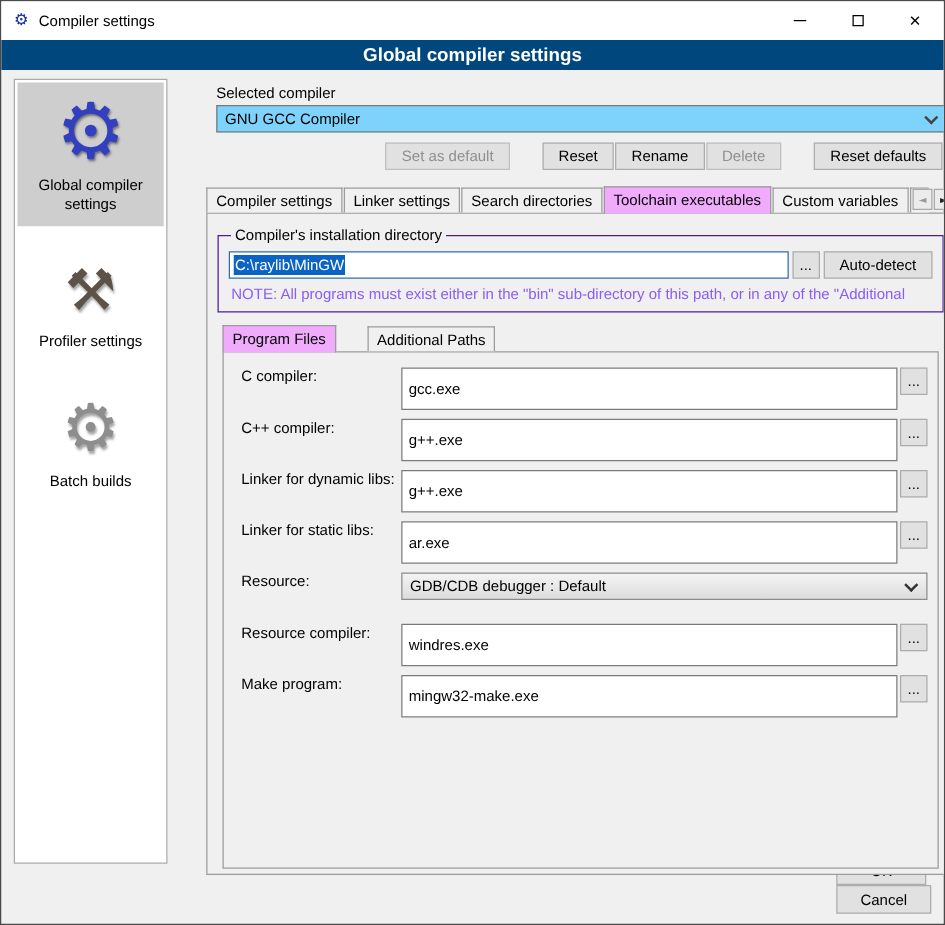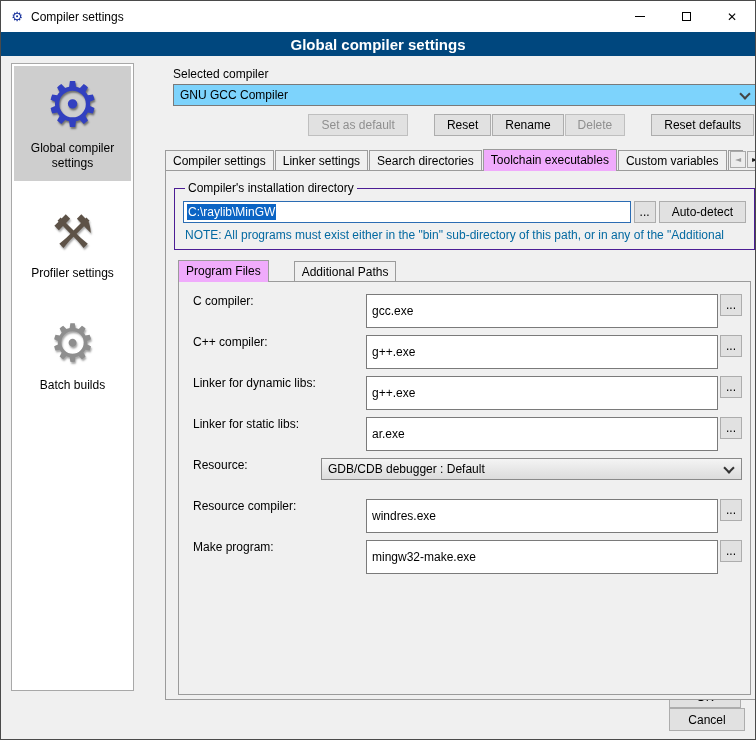--- a/index.html
+++ b/index.html
@@ -57,29 +57,29 @@
 
   .panel { border:1px solid #9b9b9b; background:#f0f0f0; height:530px; position:relative; z-index:1; }
 
   
   .groupbox { border:1px solid #4c1d95; margin:10px 8px 0; padding:4px 8px 6px; }
   .groupbox legend { padding:0 3px; margin-left:2px; font-size:12px; }
   .dir-row { display:flex; align-items:center; margin-top:2px; }
   .dir-input { flex:1; height:22px; border:1px solid #2b6cb3; background:#fff; display:flex; align-items:center; padding:0 3px; overflow:hidden; }
   .sel-text { background:#0b64c4; color:#fff; padding:1px 1px; white-space:nowrap; }
   .dir-row .btn { margin-left:3px; }
-  .note { color:#0369a1; margin:5px 0 1px 2px; white-space:nowrap; overflow:hidden; }
+  .note { color:#8b5cf6; margin:5px 0 1px 2px; white-space:nowrap; overflow:hidden; }
 
   
   .subtabstrip { display:flex; align-items:flex-end; height:21px; margin:10px 0 0 12px; position:relative; z-index:2;gap:24px; }
   .subpanel { border:1px solid #9b9b9b; background:#f0f0f0; margin:0 12px; height:414px; padding:12px 8px 0 14px; position:relative; z-index:1; }
 
   .form-row { display:flex; align-items:flex-start; margin-bottom:9px; height:32px; }
   .f-label { width:128px; flex:none; }
-  .text-input { flex:1; height:22px; background:#fff; border:1px solid #7a7a7a; display:flex; align-items:center; padding:16px 5px; margin-right:2px; overflow:hidden; white-space:nowrap;margin-left:45px; }
+  .text-input { flex:1; height:22px; background:#fff; border:1px solid #7a7a7a; display:flex; align-items:center; padding:16px 5px; margin-right:2px; overflow:hidden; white-space:nowrap; }
   .choice { flex:1; height:22px; background:linear-gradient(#f4f4f4,#dcdcdc); border:1px solid #8a8a8a; display:flex; align-items:center; padding:0 20px 0 6px; position:relative; }
   .choice .combo-arrow { right:8px; top:5px; border-color:#333; }
 
   
   .footer { position:absolute; right:10px; bottom:8px; display:flex;flex-direction:column; }
   .footer .btn { width:72px; height:23px; margin-left:9px; }
   .footer .btn.cancel { width:76px; }
 </style>
 </head>
 <body>

